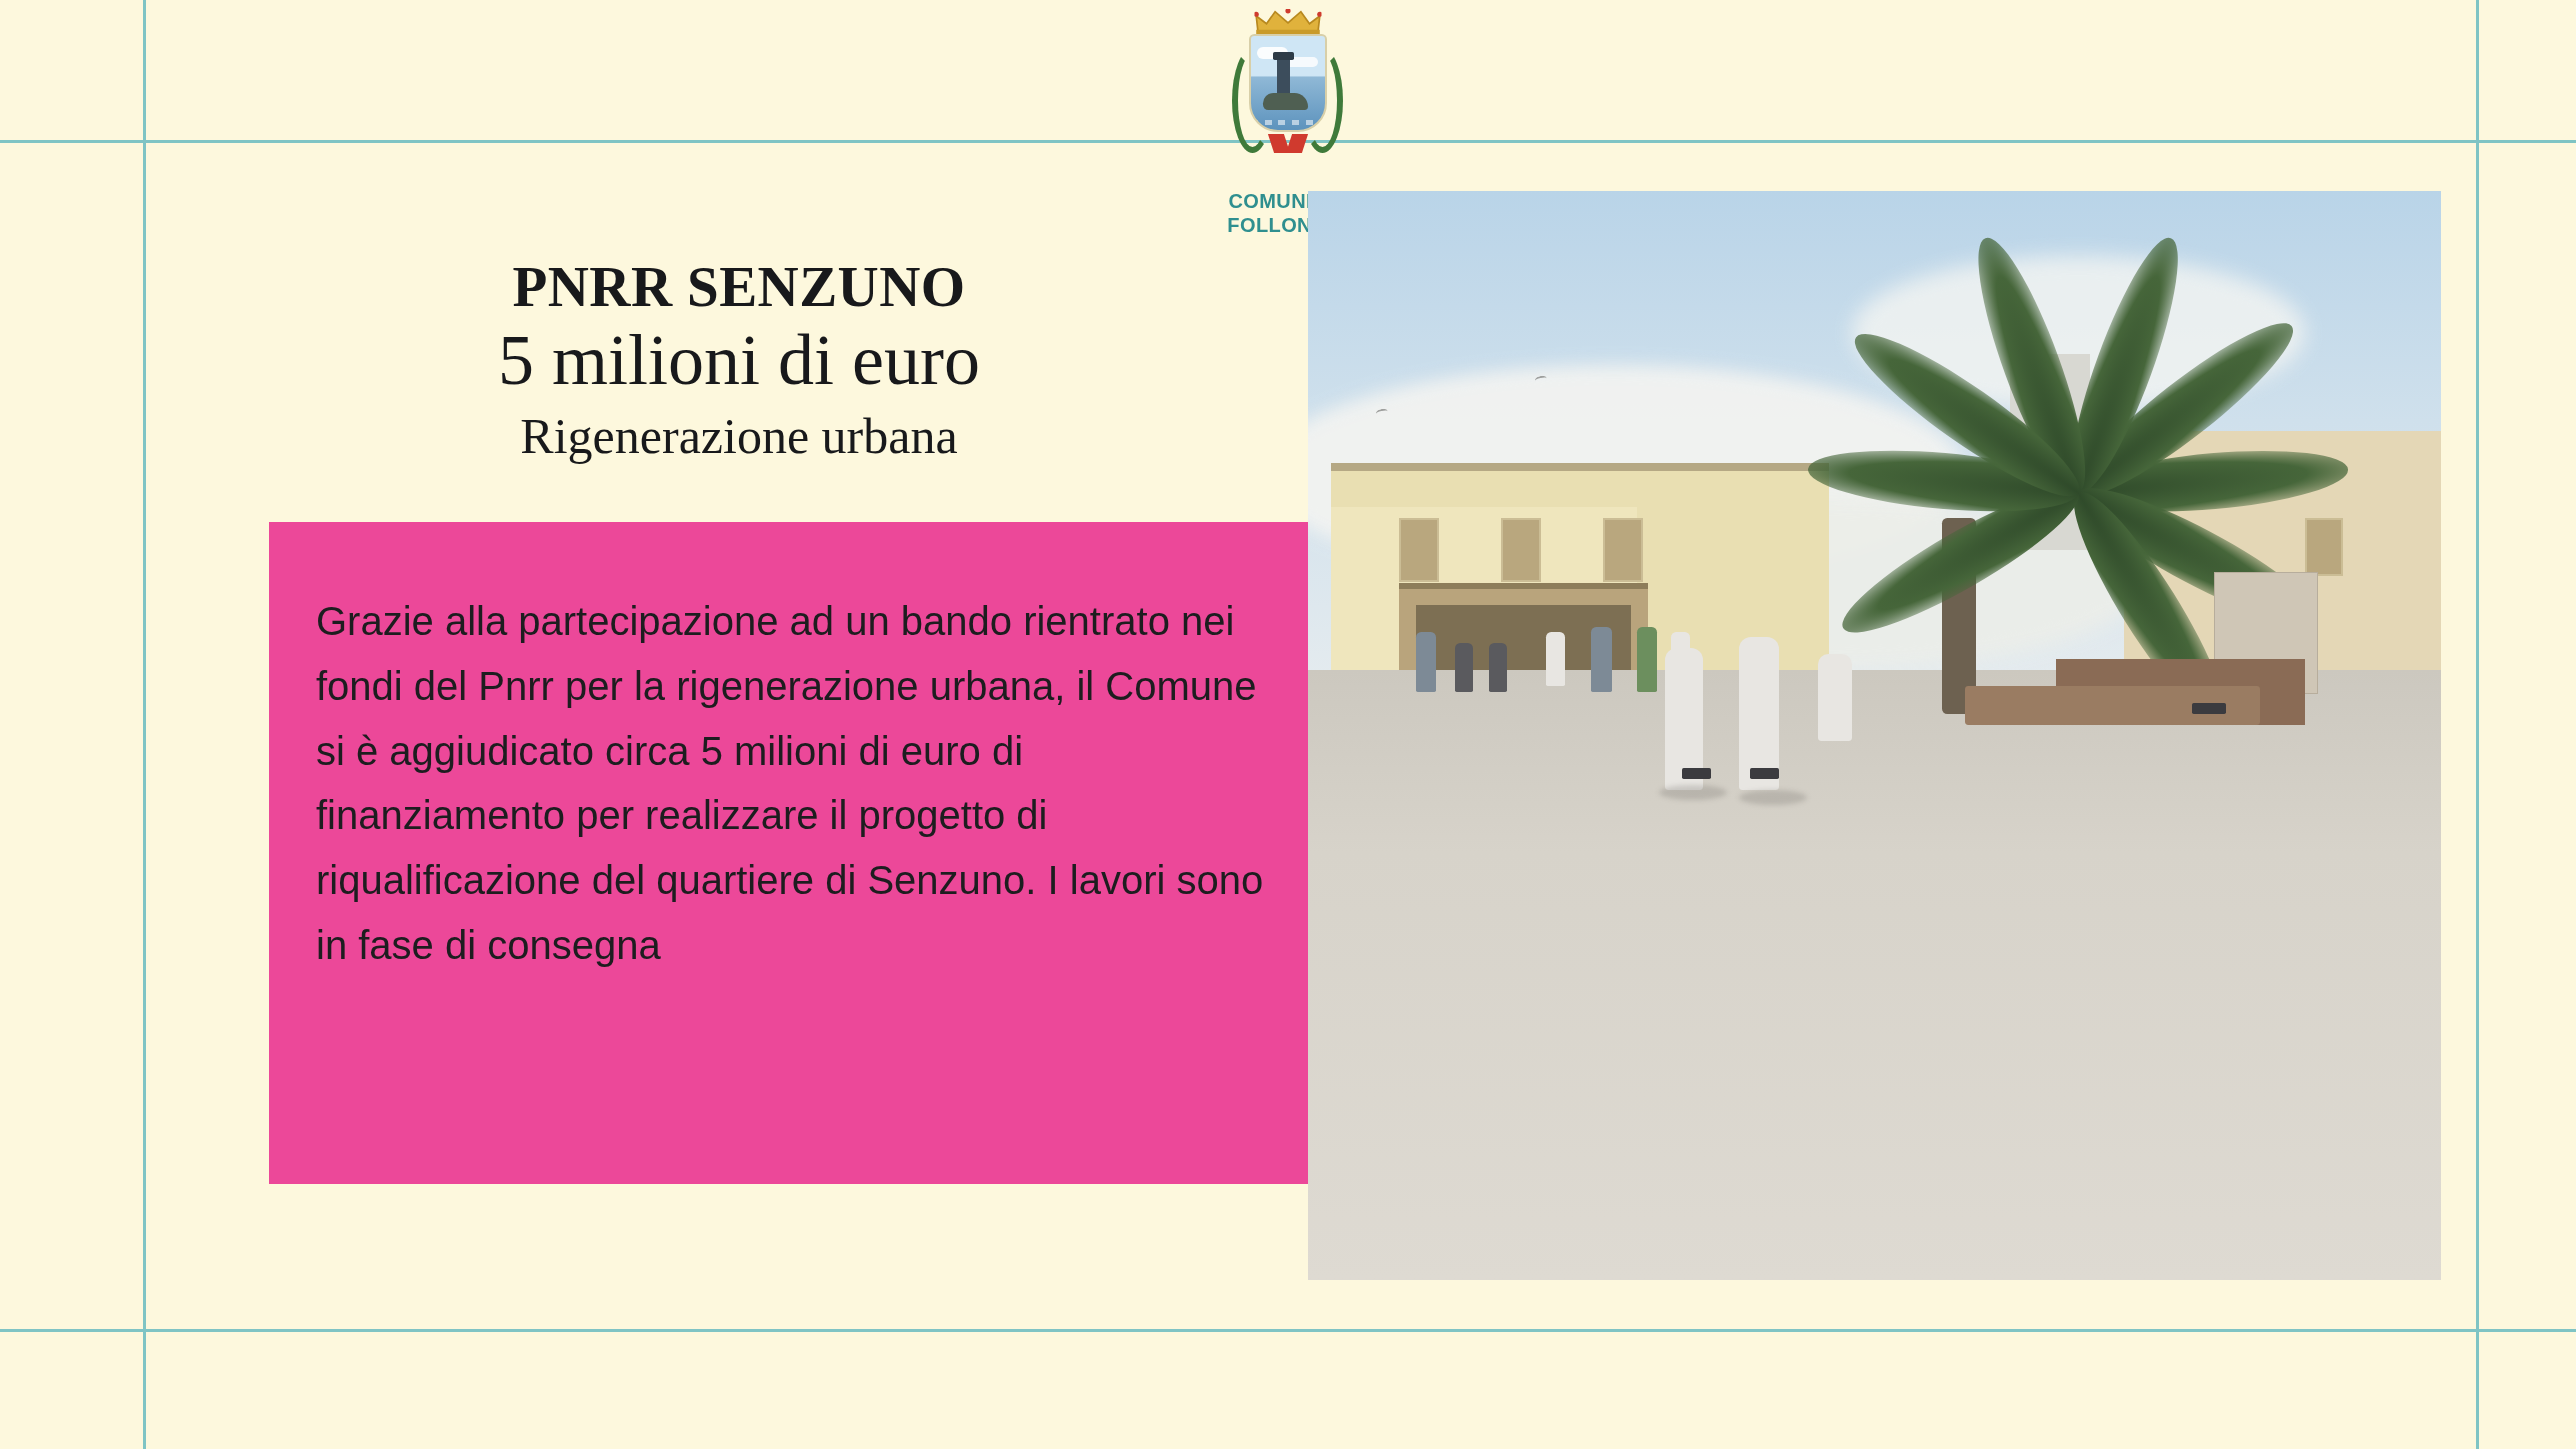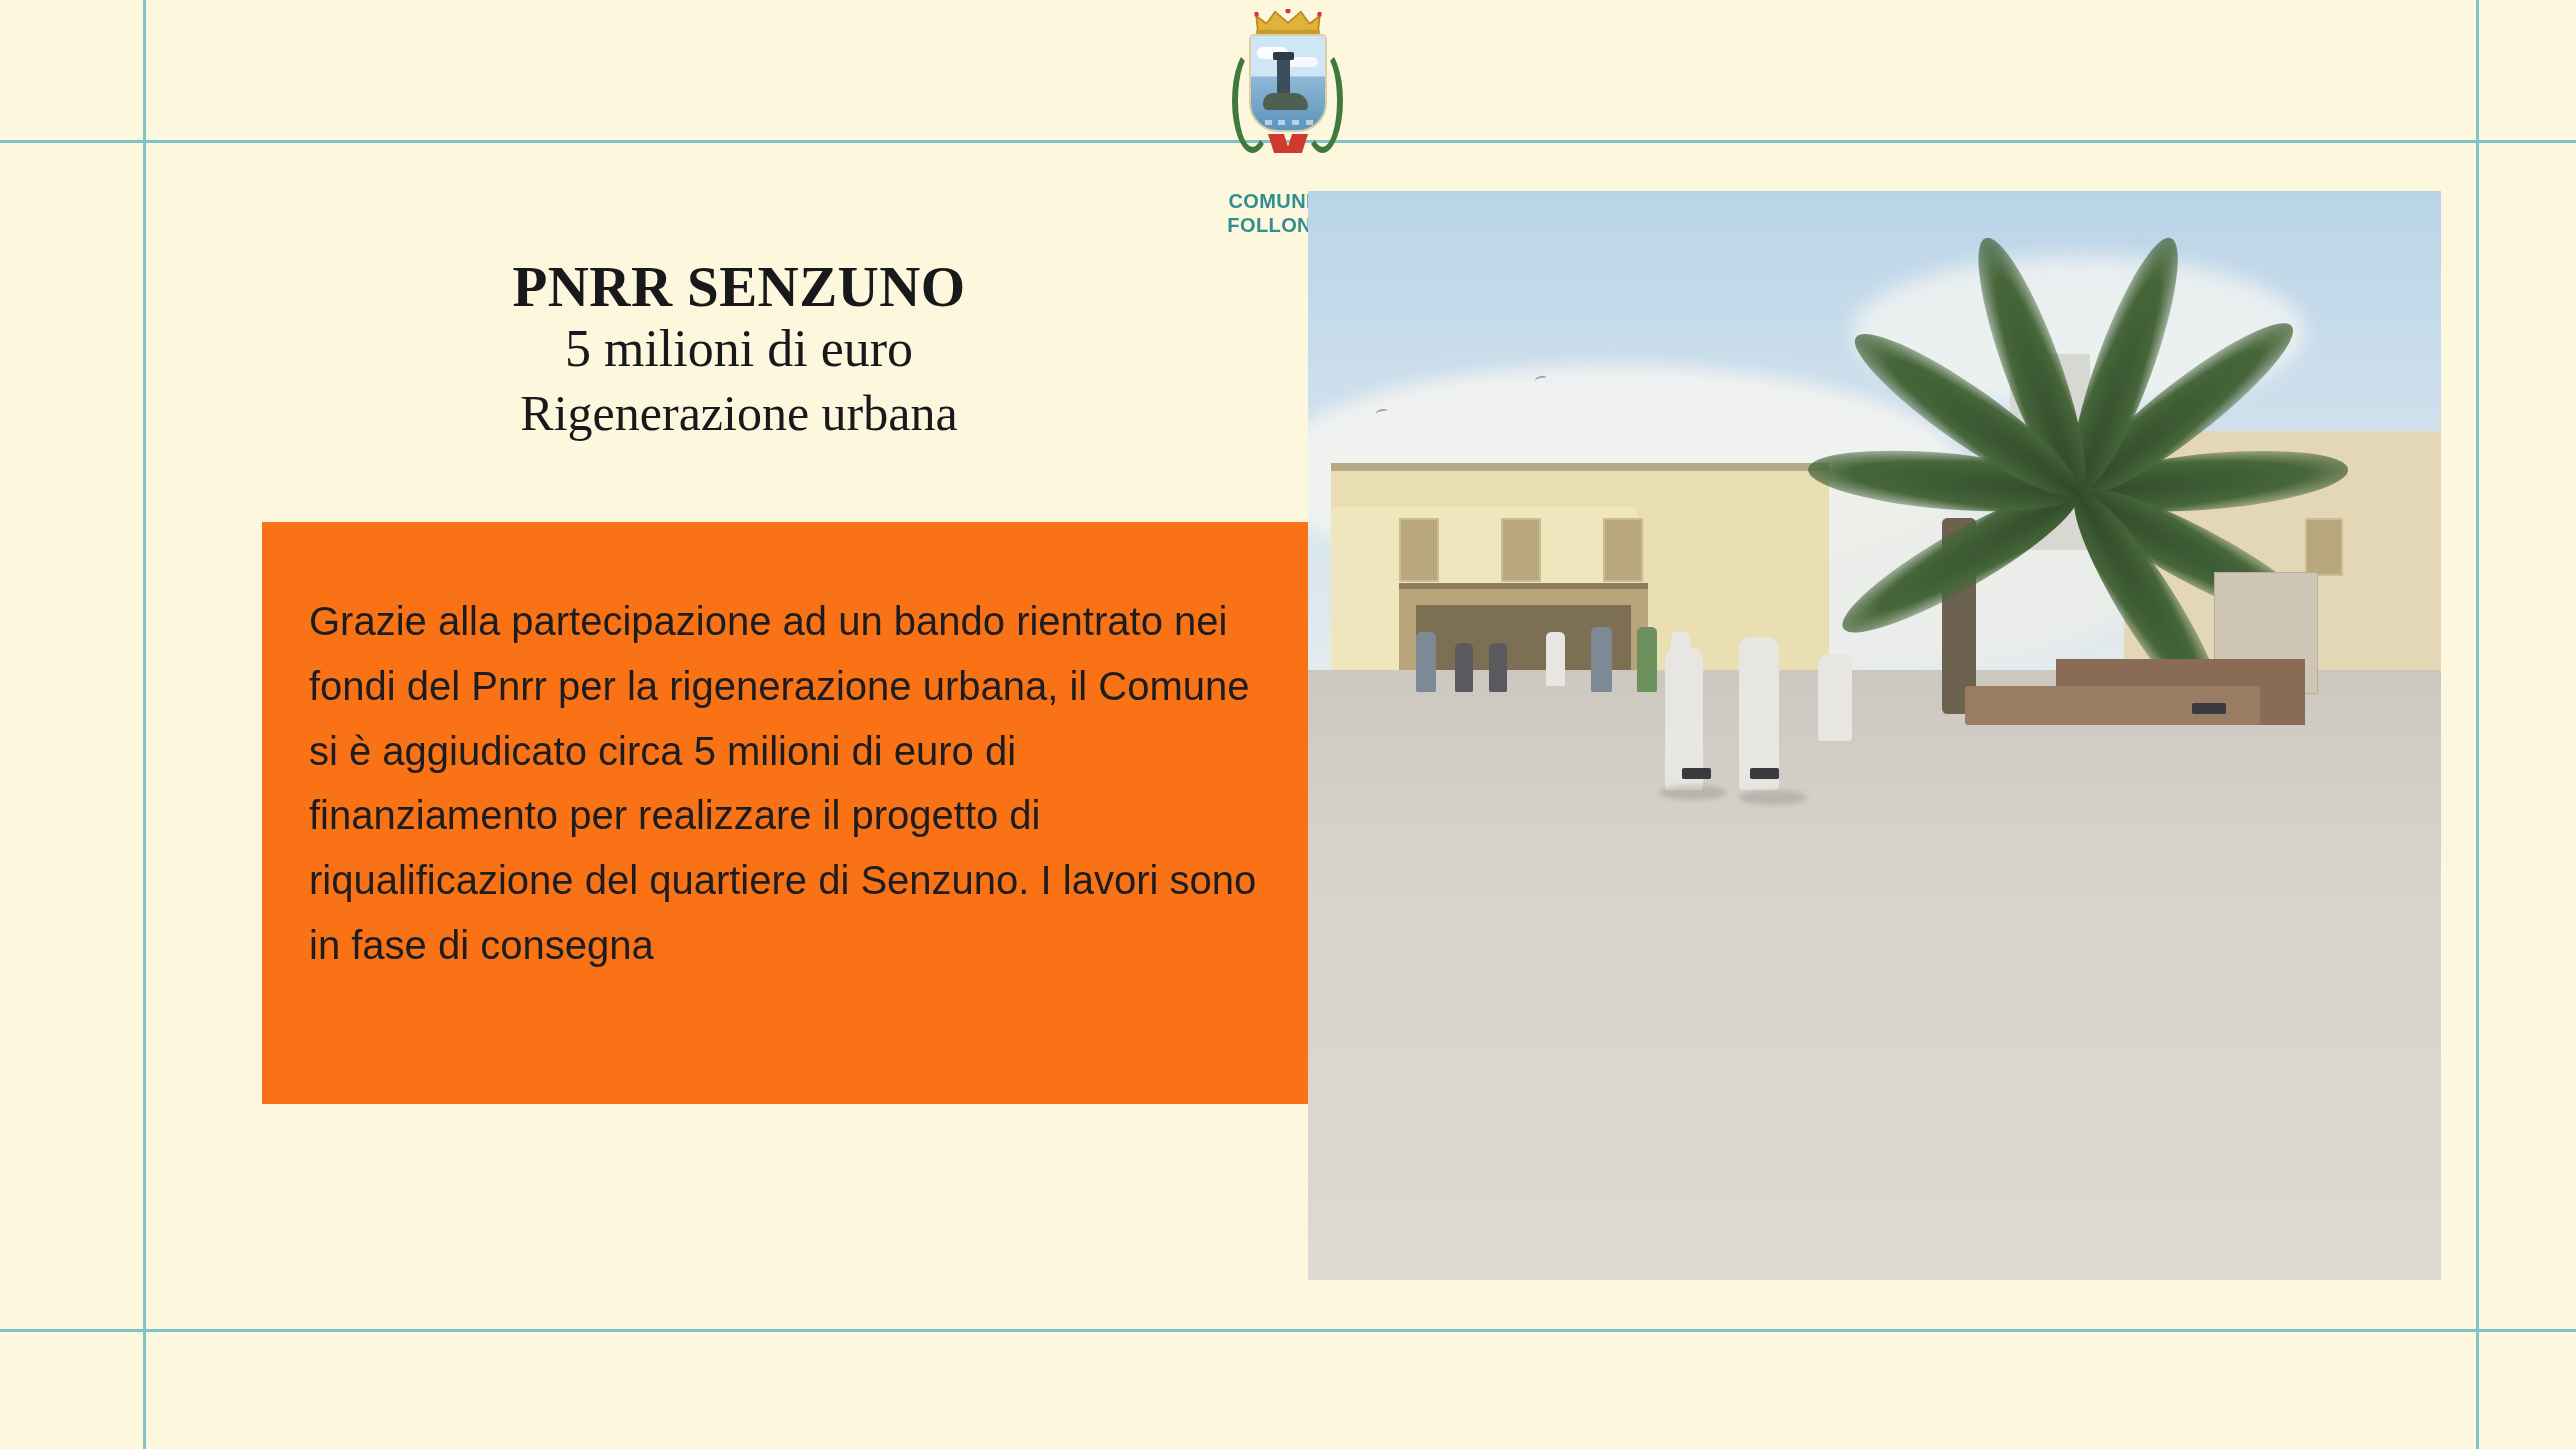--- a/index.html
+++ b/index.html
@@ -129,40 +129,40 @@
   .title-main {
     font-family: "Liberation Serif", serif;
     font-weight: 700;
     font-size: 57px;
     line-height: 1.0;
     letter-spacing: 0.4px;
   }
   .title-sub {
     font-family: "Liberation Serif", serif;
     font-weight: 400;
-    font-size: 52px;
+    font-size: 72px;
     line-height: 1.12;
     margin-top: 5.2px;
   }
   .title-sub2 {
     font-family: "Liberation Serif", serif;
     font-weight: 400;
     font-size: 50px;
     line-height: 1.2;
     margin-top: 5px;
   }
 
   
   .panel {
     position: absolute;
-    left: 262px;
+    left: 269px;
     top: 522px;
     width: 1048px;
-    height: 582px;
-    background: #f97316;
+    height: 662px;
+    background: #ec4899;
   }
   .panel-text {
     position: absolute;
     left: 47px;
     top: 67px;
     width: 953px;
     font-family: "Liberation Sans", sans-serif;
     font-size: 40px;
     line-height: 1.62;
     color: #1d1d1f;

